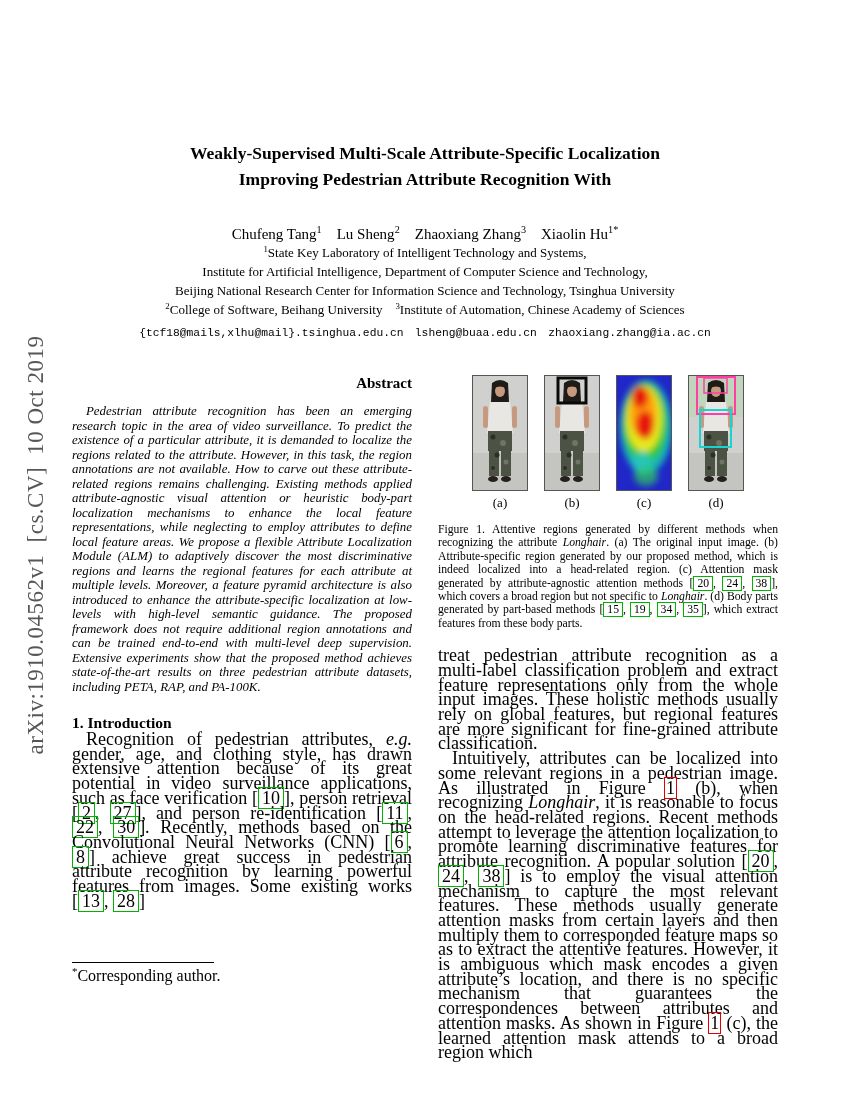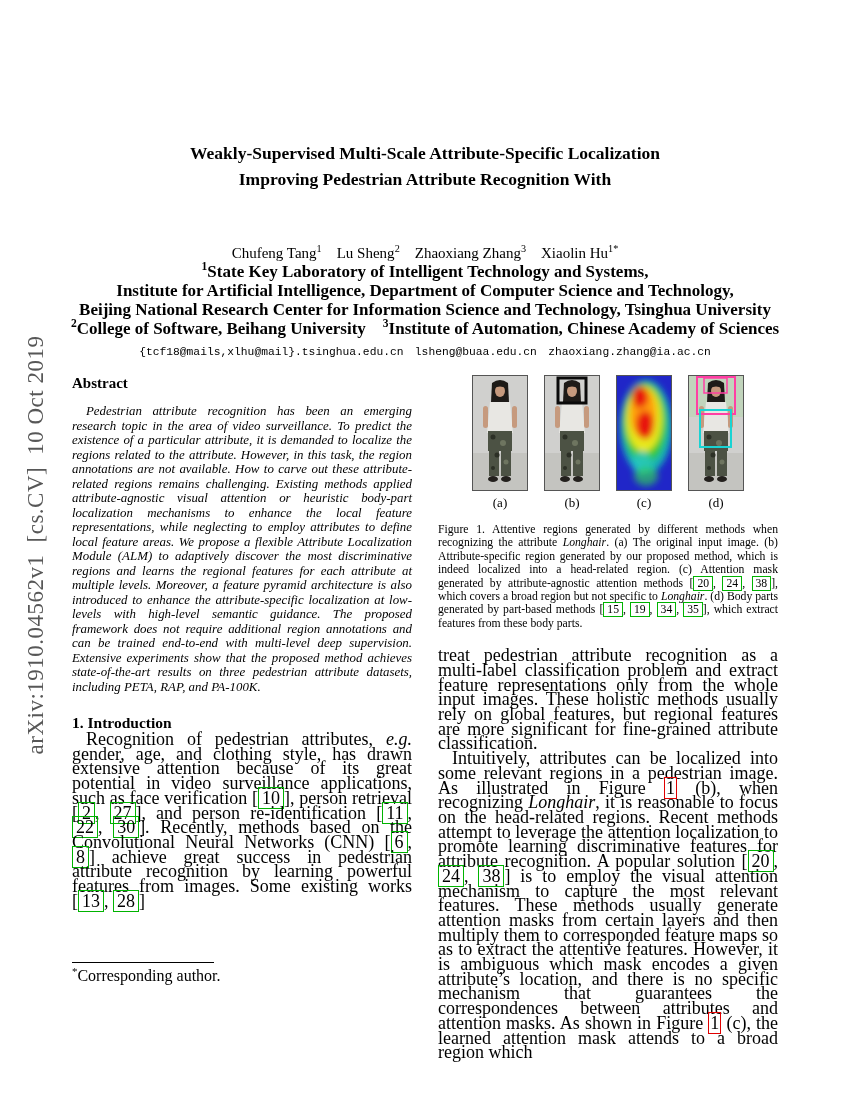--- a/index.html
+++ b/index.html
@@ -11,33 +11,33 @@
   .arxiv-banner {
     position:absolute; left:36px; top:545px;
     transform:translate(-50%,-50%) rotate(-90deg);
     white-space:nowrap; font-size:23px; color:var(--arxiv-text,#575757);
     letter-spacing:0.5px;
   }
   
   .head { position:absolute; left:60px; top:140px; width:730px; text-align:center; }
   .title { font-size:17.5px; font-weight:bold; line-height:26px; margin:0; }
   .title .tline { display:block; }
-  .authors { margin-top:53px; font-size:15px; }
-  .affil { font-size:17px; line-height:19px;font-weight:bold; }
+  .authors { margin-top:34px; font-size:15px; }
+  .affil { font-size:13px; line-height:19px; }
   .affil:first-of-type { margin-top:10px; }
   .emails { margin-top:8px; font-family:"Liberation Mono","DejaVu Sans Mono",monospace; font-size:11.3px;text-align:center; }
   .sup { vertical-align:super; font-size:68%; line-height:0; }
   .it { font-style:italic; }
   .cite { border:1px solid var(--citation-box,#00b300); padding:0 3px; }
   .figref { border:1px solid var(--reference-box,#e00000); padding:0 1px; }
   
   .col { position:absolute; top:375px; width:340px; }
   .col-left { left:72px; }
   .col-right { left:438px; }
-  .abs-head { font-size:15px; font-weight:bold; text-align:left; margin:0 0 12px 0; }
+  .abs-head { font-size:15px; font-weight:bold; text-align:right; margin:0 0 12px 0; }
   .abstract { font-style:italic; font-size:12.9px; line-height:14.5px; text-align:justify; text-indent:14px; margin:0; }
   .sec-head { font-size:15.5px; font-weight:bold; margin:20px 0 0 0; text-align:left; }
   .body { font-size:18px; line-height:14.7px; text-align:justify; margin:0; }
   .indent { text-indent:14px; }
   
   .fig { margin:0; }
   .fig-row { display:flex; justify-content:center; gap:16px; }
   .fig-item { text-align:center; }
   .fig-item svg { display:block; }
   .fig-label { font-size:13px; margin-top:4px; }

